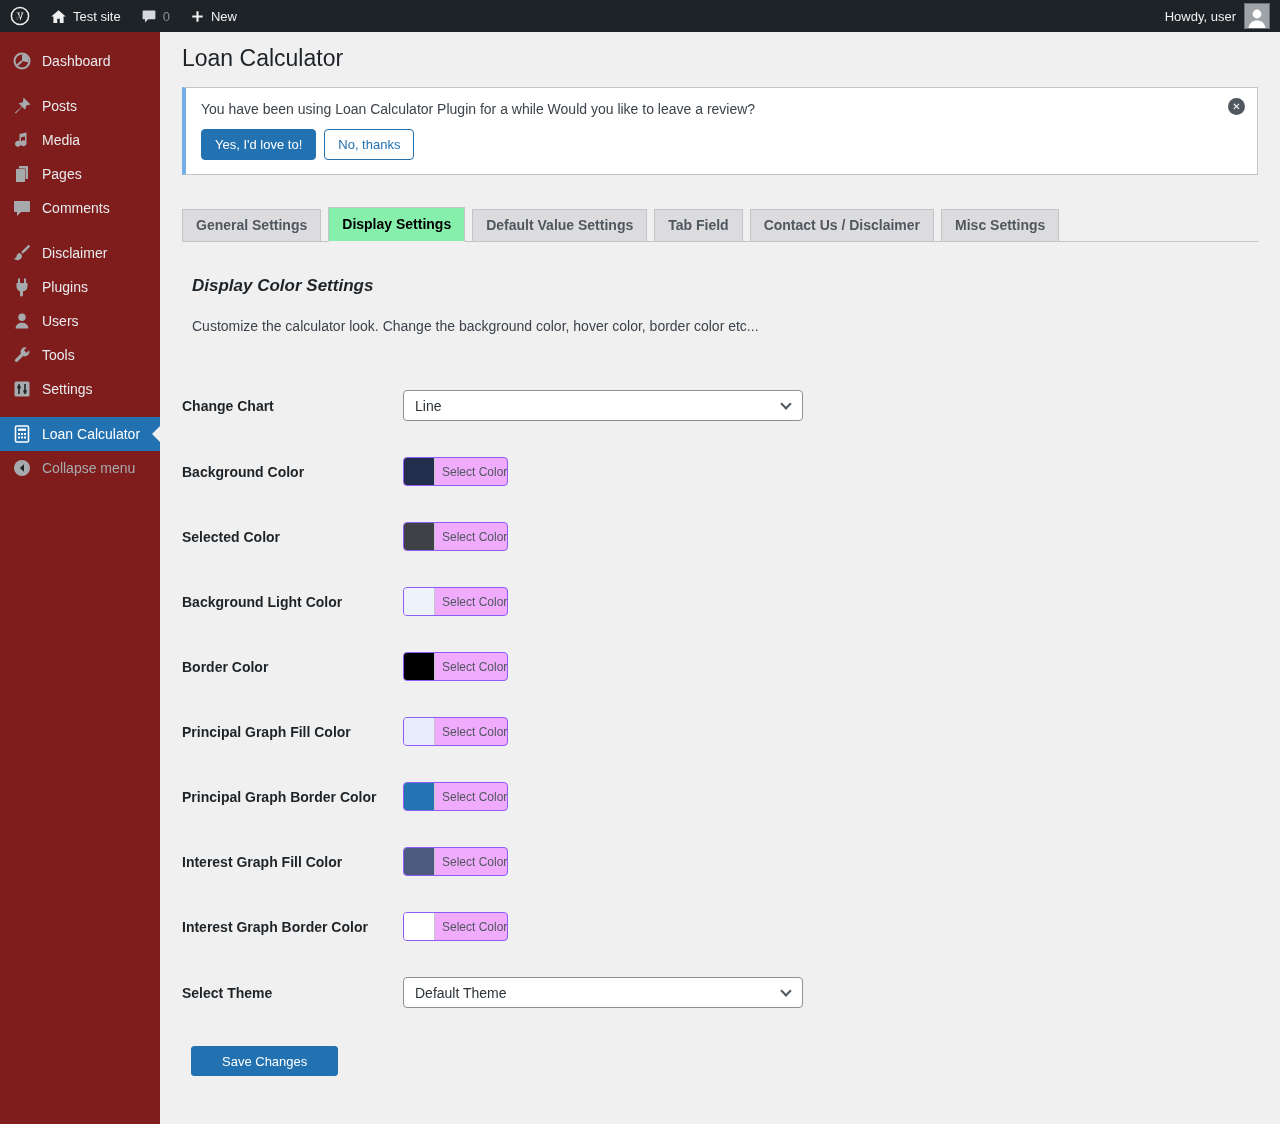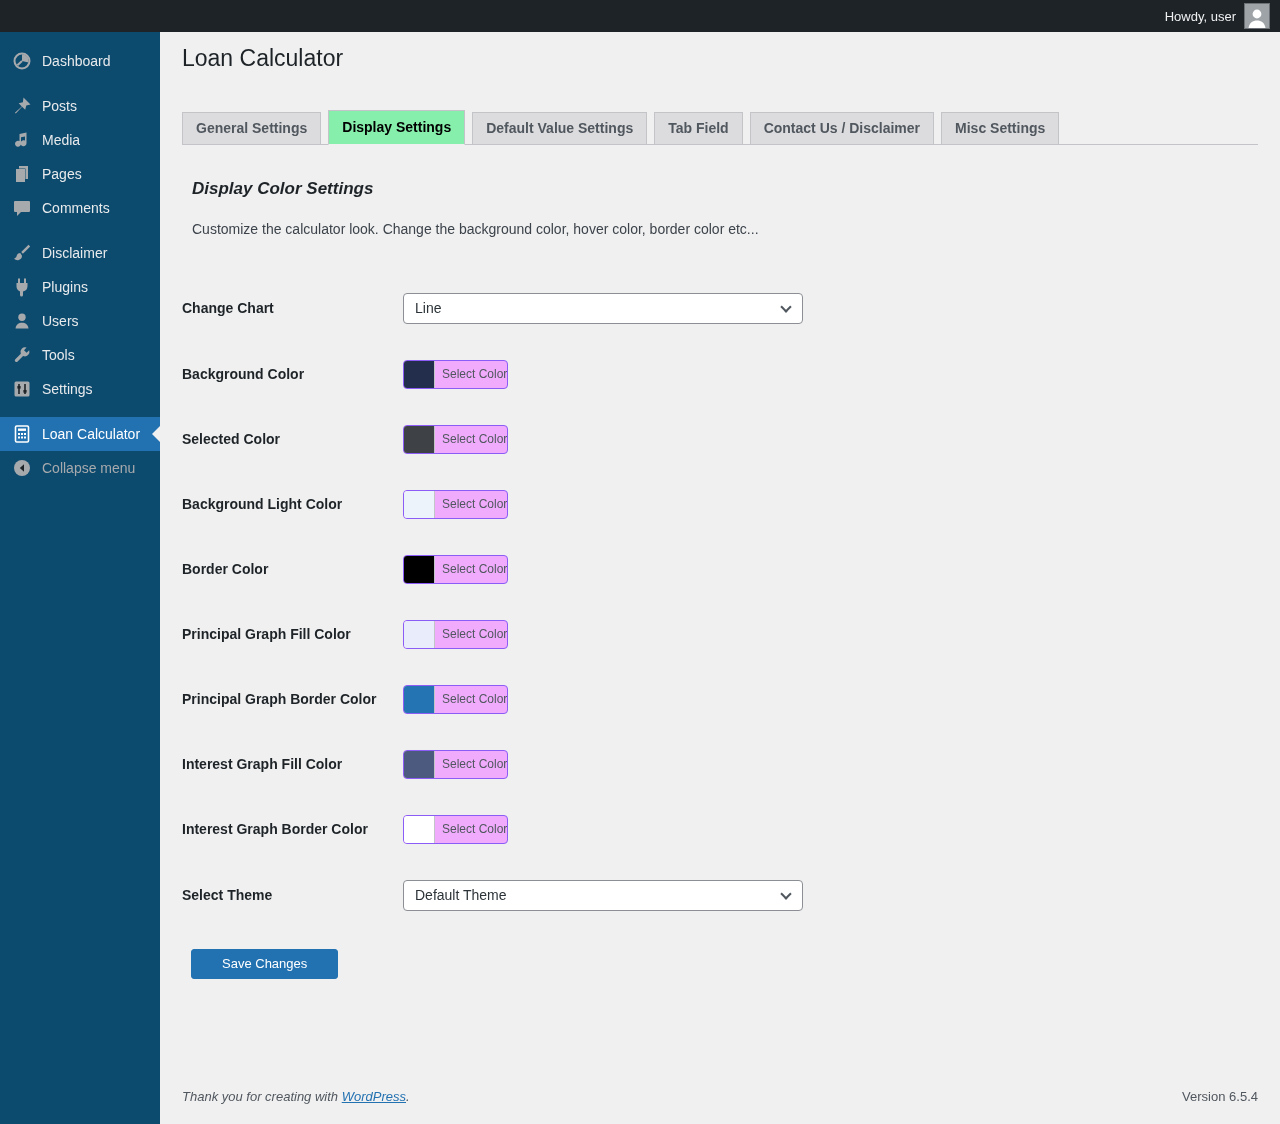--- a/index.html
+++ b/index.html
@@ -22,21 +22,21 @@
   .ab-item svg { display:block; }
   .ab-count { color:#8d9196; }
   .ab-right { margin-left:auto; display:flex; align-items:center; gap:8px; padding:0 10px; height:100%; cursor:pointer;justify-content:center; }
   .avatar {
     width:26px; height:26px; background:#9ea3a8; border:1px solid #6c7177;
     display:flex; align-items:flex-end; justify-content:center; overflow:hidden;
   }
   
   .sidebar {
     position:fixed; top:32px; left:0; bottom:0; width:160px;
-    background:#0c4a6e; color:#f0f0f1; padding-top:12px;
+    background:#7f1d1d; color:#f0f0f1; padding-top:12px;
     z-index:50;
   }
   .menu-item {
     display:flex; align-items:center; gap:10px;
     height:34px; padding:0 12px; cursor:pointer;
     font-size:14px; color:#e8eaec; position:relative;
   }
   .menu-item .mi-icon { width:20px; height:20px; color:#a7aaad; flex:0 0 20px; }
   .menu-item.sep { margin-top:11px; }
   .menu-item.active { background:#2271b1; color:#fff; }
@@ -113,20 +113,46 @@
   
   .footer { margin-top:auto; display:flex; justify-content:space-between; align-items:baseline; padding-top:58px; }
   .footer-thanks { font-style:italic; font-size:13px; color:#50575e; }
   .footer-thanks a { color:#2271b1; }
   .footer-version { font-size:13px; color:#50575e; }
 </style>
 </head>
 <body>
 
 <div class="admin-bar">
+  <div class="ab-left">
+    <div class="ab-item">
+      <svg width="20" height="20" viewBox="0 0 20 20">
+        <circle cx="10" cy="10" r="8.6" fill="none" stroke="currentColor" stroke-width="1.5"></circle>
+        <path d="M4.2 7.3l2.9 7.9 1.5-4.4-1.1-3.5h-1l-.1-.6h3.4l.1.6h-1l1.7 5 1-3.2c.3-1 .2-1.4-.4-1.8l-.3-.6h2.9l.1.6h-.7l-2.8 8.3L8.9 8.9l-1.8 5.6L4.2 7.3z" fill="currentColor" stroke="none" transform="scale(0.92) translate(0.9,0.4)"></path>
+      </svg>
+    </div>
+    <div class="ab-item">
+      <svg width="17" height="17" viewBox="0 0 20 20">
+        <path d="M10 2.5l8.5 7.5h-2.5v7.5h-4.5v-5h-3v5H4V10H1.5z" fill="currentColor"></path>
+      </svg>
+      <span>Test site</span>
+    </div>
+    <div class="ab-item">
+      <svg width="16" height="16" viewBox="0 0 20 20">
+        <path d="M3 3h14a1 1 0 0 1 1 1v9a1 1 0 0 1-1 1h-8l-4 4v-4H3a1 1 0 0 1-1-1V4a1 1 0 0 1 1-1z" fill="#d5d8dc"></path>
+      </svg>
+      <span class="ab-count">0</span>
+    </div>
+    <div class="ab-item">
+      <svg width="15" height="15" viewBox="0 0 20 20">
+        <path d="M8.6 3h2.8v5.6H17v2.8h-5.6V17H8.6v-5.6H3V8.6h5.6z" fill="currentColor"></path>
+      </svg>
+      <span>New</span>
+    </div>
+  </div>
   <div class="ab-right">
     <span>Howdy, user</span>
     <span class="avatar">
       <svg width="24" height="22" viewBox="0 0 24 22">
         <circle cx="12" cy="8" r="4.4" fill="#fff"></circle>
         <path d="M3.5 22c.8-5.2 4.3-7.5 8.5-7.5s7.7 2.3 8.5 7.5z" fill="#fff"></path>
       </svg>
     </span>
   </div>
 </div>
@@ -220,20 +246,28 @@
       <circle cx="10" cy="10" r="8" fill="currentColor"></circle>
       <path d="M12 6.3L7.8 10l4.2 3.7z" fill="#1d2327"></path>
     </svg>
     <span>Collapse menu</span>
   </div>
 </div>
 
 <div class="content">
   <h1 class="page-title">Loan Calculator</h1>
 
+  <div class="notice">
+    <div class="notice-msg">You have been using Loan Calculator Plugin for a while Would you like to leave a review?</div>
+    <div class="notice-actions">
+      <button class="btn btn-primary">Yes, I'd love to!</button>
+      <button class="btn btn-secondary">No, thanks</button>
+    </div>
+    <button class="notice-dismiss">✕</button>
+  </div>
 
   <div class="tabs">
     <div class="tab">General Settings</div>
     <div class="tab active">Display Settings</div>
     <div class="tab">Default Value Settings</div>
     <div class="tab">Tab Field</div>
     <div class="tab">Contact Us / Disclaimer</div>
     <div class="tab">Misc Settings</div>
   </div>
 

